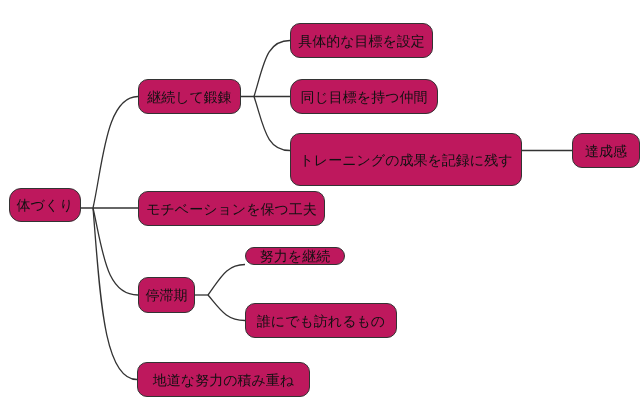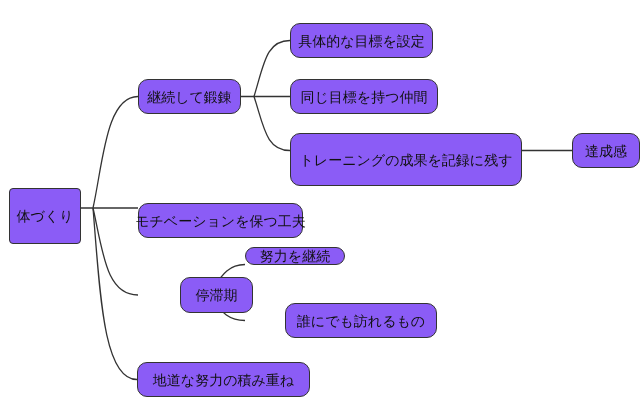--- a/index.html
+++ b/index.html
@@ -23,42 +23,42 @@
     height: 415px;
   }
   .edges path {
     fill: none;
     stroke: #333333;
     stroke-width: 1.3;
   }
   .node {
     position: absolute;
     box-sizing: border-box;
-    background: #8b5cf6;
+    background: #be185d;
     border: 1.5px solid #333333;
     border-radius: 10px;
     color: #111111;
     font-size: 14px;
     line-height: 1;
     display: flex;
     align-items: center;
     justify-content: center;
     white-space: nowrap;
   }
   
-  .n-root       { left: 9px;   top: 188px; width: 72px;  height: 56px; border-radius: 4px; }
+  .n-root       { left: 9px;   top: 188px; width: 72px;  height: 34px; border-radius: 12px; }
   .n-keizoku    { left: 138px; top: 79px;  width: 103px; height: 35px; }
   .n-mokuhyo    { left: 290px; top: 23px;  width: 143px; height: 35px; }
-  .n-nakama     { left: 290px; top: 79px;  width: 148px; height: 35px; }
+  .n-nakama     { left: 290px; top: 79px;  width: 148px; height: 35px; border-radius: 12px; }
   .n-kiroku     { left: 290px; top: 133px; width: 232px; height: 53px; }
   .n-tassei     { left: 572px; top: 133px; width: 68px;  height: 35px; }
-  .n-motivation { left: 138px; top: 191px; width: 165px; height: 35px; margin-top: 12px; }
-  .n-teitai     { left: 138px; top: 277px; width: 73px;  height: 36px; margin-left: 42px; }
+  .n-motivation { left: 138px; top: 191px; width: 187px; height: 35px; }
+  .n-teitai     { left: 138px; top: 277px; width: 57px;  height: 36px; }
   .n-doryoku    { left: 245px; top: 247px; width: 100px; height: 18px; }
-  .n-darenimo   { left: 245px; top: 303px; width: 152px; height: 35px; margin-left: 40px; }
+  .n-darenimo   { left: 245px; top: 303px; width: 152px; height: 35px; }
   .n-jimichi    { left: 137px; top: 362px; width: 173px; height: 35px; }
 </style>
 </head>
 <body>
 
 <div class="canvas">
 
   <svg class="edges" viewBox="0 0 642 415" xmlns="http://www.w3.org/2000/svg">
     <path d="M 81 208 L 138 208"></path>
     <path d="M 93 208 C 103 163 106 96.5 138 96.5"></path>

